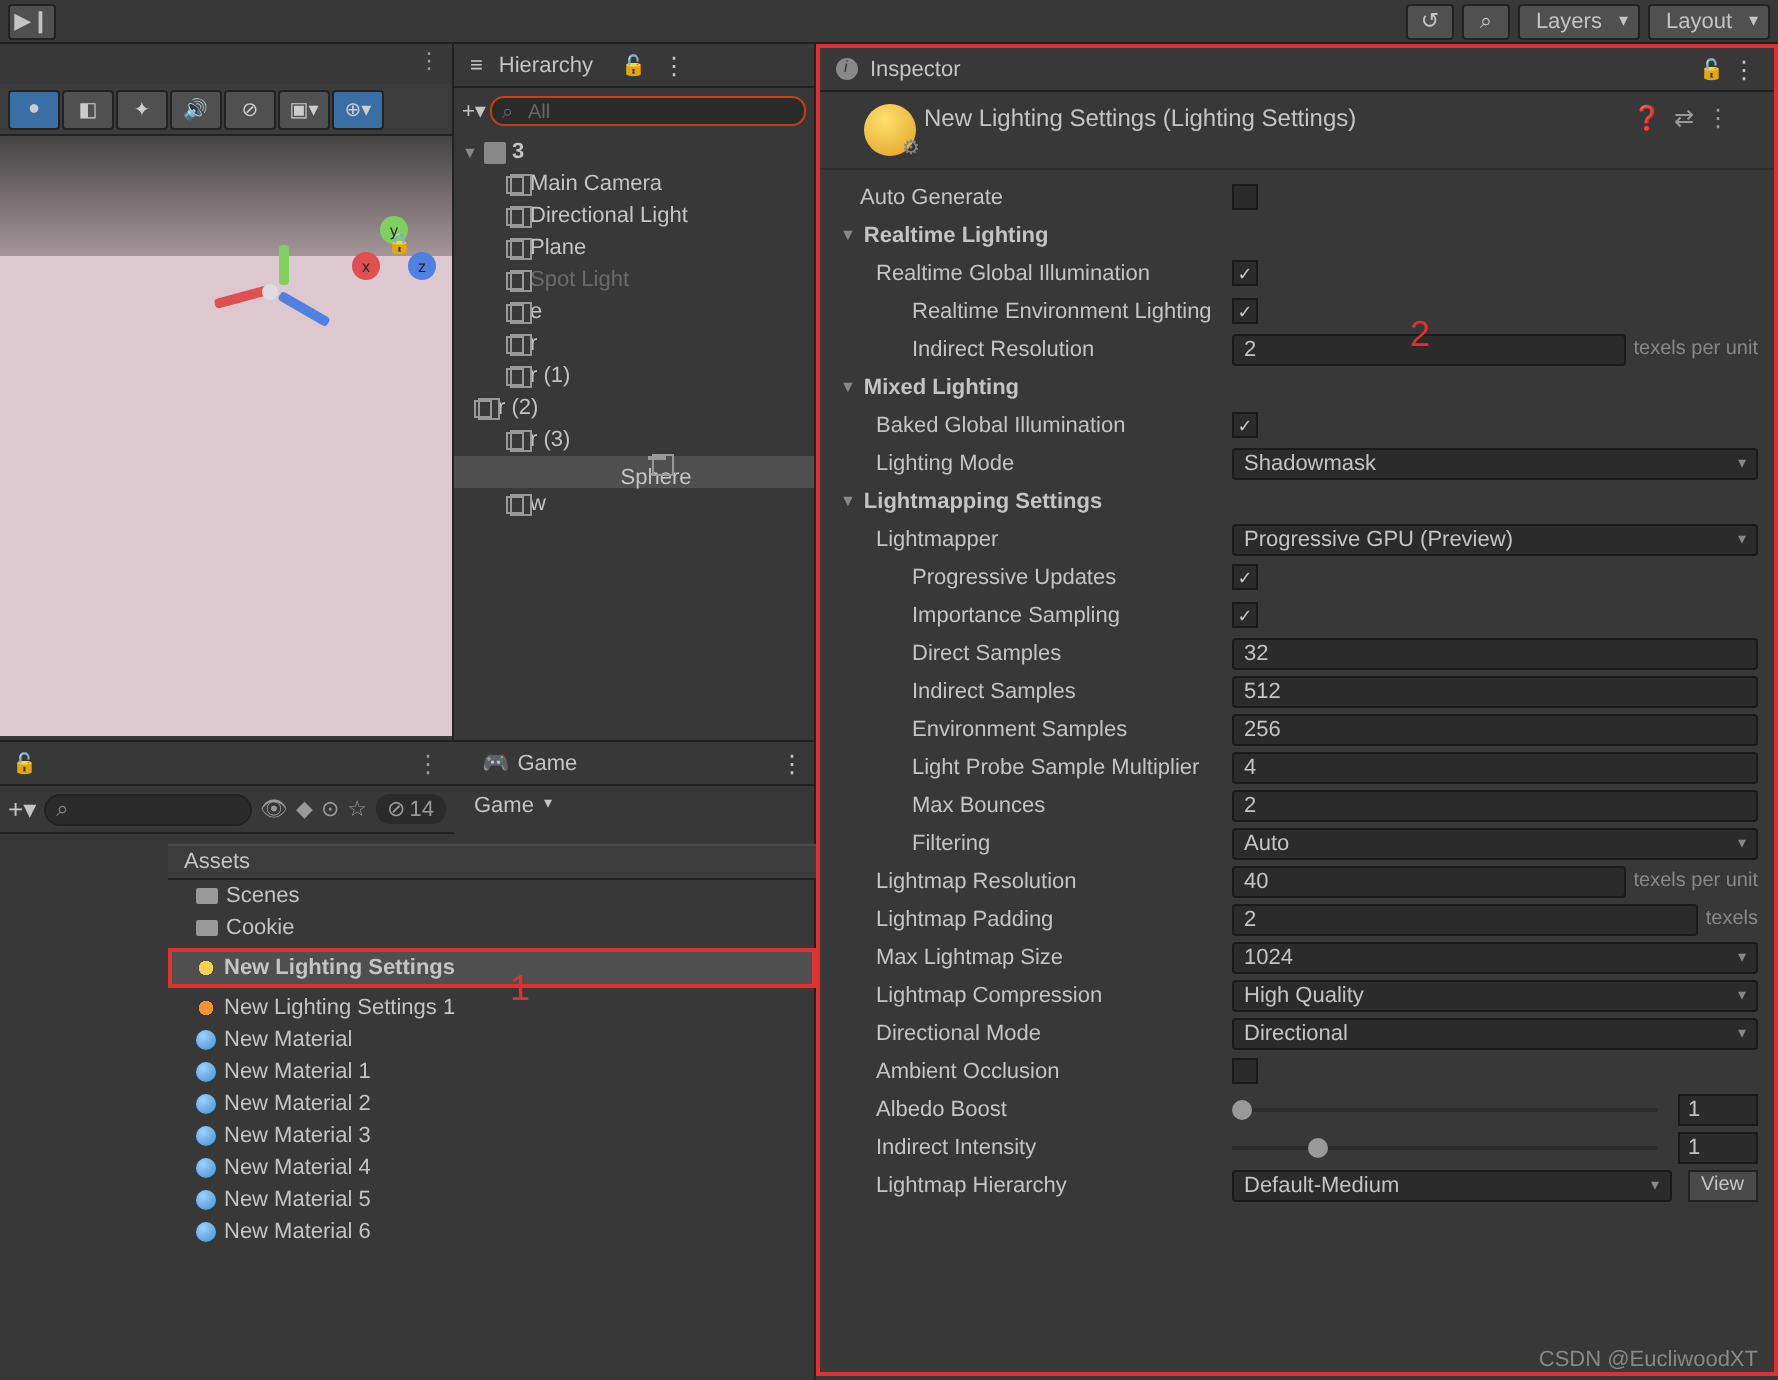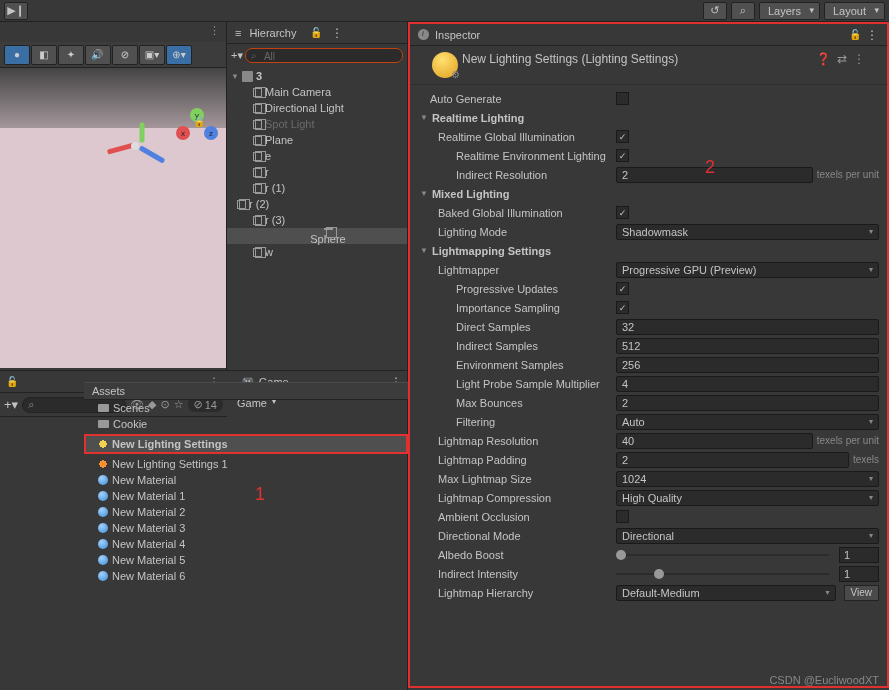--- a/index.html
+++ b/index.html
@@ -59,21 +59,21 @@
 .cube-ic { display:inline-block; width:9px; height:9px; border:1px solid #999; transform:rotate(0deg); position:relative; }
 .cube-ic::before { content:""; position:absolute; width:9px; height:9px; border:1px solid #999; left:1px; top:-2px; }
 
 .game-panel { flex:1; background:#383838; border-top:1px solid #222; }
 .game-tab-row { height:22px; display:flex; align-items:center; padding:0 4px; border-bottom:1px solid #222; }
 .game-tab { padding:3px 10px; background:#383838; display:flex; align-items:center; gap:4px; }
 .game-dd { height:18px; background:#383838; border:none; color:#c4c4c4; padding:2px 12px 2px 6px; position:relative; }
 .game-dd::after { content:"▾"; position:absolute; right:3px; font-size:8px; }
 
 .assets-panel { position:absolute; left:84px; top:382px; width:324px; }
-.assets-header { height:18px; background:#3c3c3c; padding:2px 8px; font-size:11px; border-top:1px solid #4a4a4a; border-bottom:1px solid #222; }
+.assets-header { height:18px; background:#3c3c3c; padding:2px 8px; font-size:11px; border-top:1px solid #4a4a4a; border-bottom:1px solid #222;margin-top:40px; }
 .asset-list { }
 .asset-row { height:16px; display:flex; align-items:center; padding:0 4px 0 14px; gap:4px; }
 .asset-row.sel { background:#4f4f4f; }
 .hl-box { border:2px solid #e03030; padding:0; margin:2px 0;font-weight:bold; }
 .hl-box .asset-row { padding-left:12px; }
 .folder-ic { width:11px; height:8px; background:#999; border-radius:1px; display:inline-block; }
 .sun-ic { width:10px; height:10px; background:radial-gradient(circle,#f7d050 50%,transparent 52%); display:inline-block; border-radius:50%; position:relative; }
 .sun-ic.orange { background:radial-gradient(circle,#f79030 50%,transparent 52%); }
 .mat-ic { width:10px; height:10px; border-radius:50%; background:radial-gradient(circle at 35% 30%,#a0d0ff,#4090d0); display:inline-block; }
 .anno1 { position:absolute; left:255px; top:484px; color:#e03030; font-size:18px; font-weight:normal; }
@@ -199,27 +199,27 @@
           <span>3</span>
         </div>
       <div class="tree-row" style="padding-left: 26px;">
             <span class="cube-ic"></span>
             <span>Main Camera</span>
           </div>
           <div class="tree-row" style="padding-left: 26px;">
             <span class="cube-ic"></span>
             <span>Directional Light</span>
           </div>
+          <div class="tree-row" style="padding-left: 26px;">
+            <span class="cube-ic"></span>
+            <span>Plane</span>
+          </div>
           <div class="tree-row disabled" style="padding-left: 26px;">
             <span class="cube-ic"></span>
             <span>Spot Light</span>
-          </div>
-          <div class="tree-row" style="padding-left: 26px;">
-            <span class="cube-ic"></span>
-            <span>Plane</span>
           </div>
           <div class="tree-row" style="padding-left: 26px;">
             <span class="cube-ic"></span>
             <span>e</span>
           </div>
           <div class="tree-row" style="padding-left: 26px;">
             <span class="cube-ic"></span>
             <span>r</span>
           </div>
           <div class="tree-row" style="padding-left: 26px;">
@@ -402,29 +402,29 @@
             <div class="dd-in">1024</div>
           </div>
         </div>
       <div class="prop-row sub1">
           <span class="prop-label">Lightmap Compression</span>
           <div class="prop-field">
             <div class="dd-in">High Quality</div>
           </div>
         </div>
       <div class="prop-row sub1">
+          <span class="prop-label">Directional Mode</span>
+          <div class="prop-field">
+            <div class="dd-in">Directional</div>
+          </div>
+        </div>
+      <div class="prop-row sub1">
           <span class="prop-label">Ambient Occlusion</span>
           <div class="prop-field">
             <div class="cb"></div>
-          </div>
-        </div>
-      <div class="prop-row sub1">
-          <span class="prop-label">Directional Mode</span>
-          <div class="prop-field">
-            <div class="dd-in">Directional</div>
           </div>
         </div>
       <div class="prop-row sub1">
           <span class="prop-label">Albedo Boost</span>
           <div class="prop-field">
             <div class="slider">
               <div class="slider-track">
                 <div class="slider-thumb" style="left:0%"></div>
               </div>
             </div>

